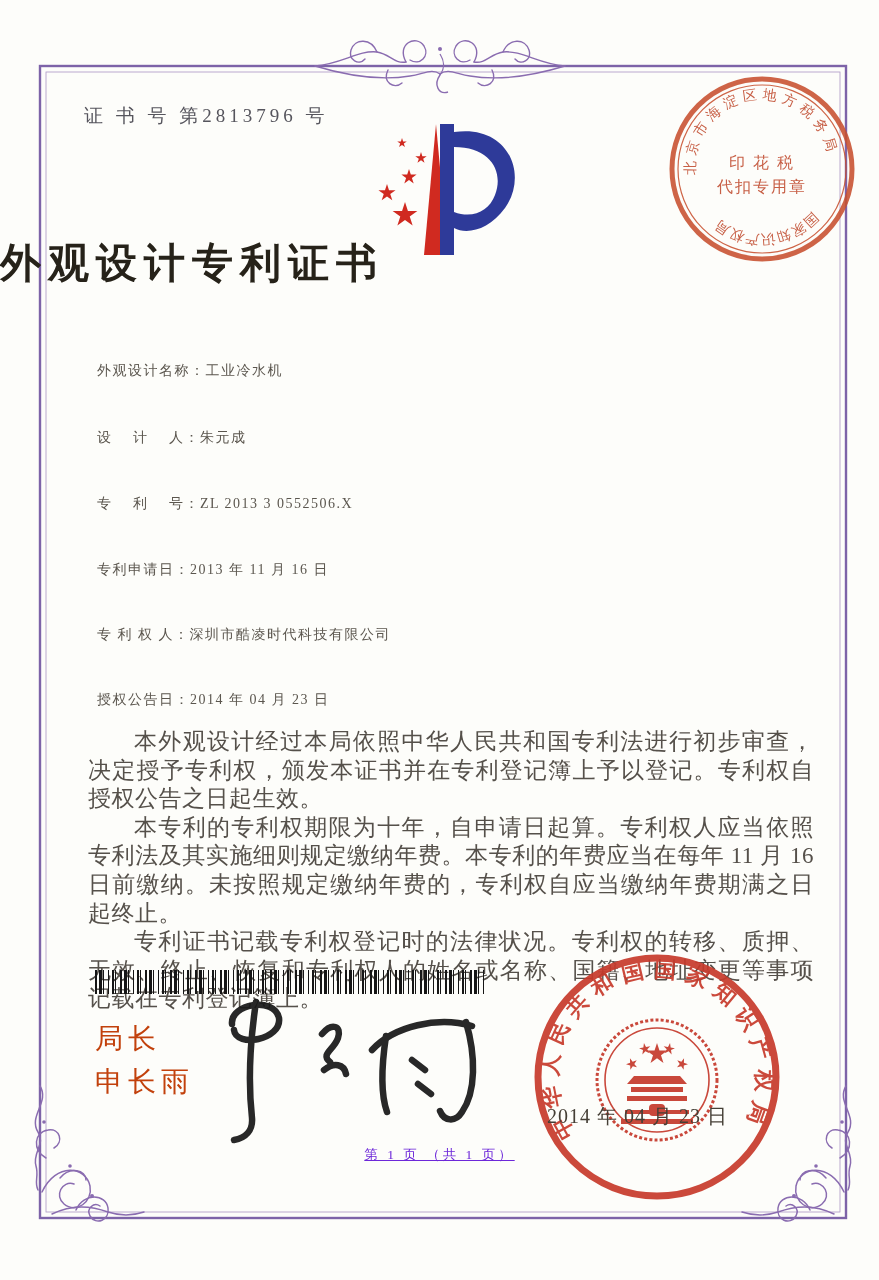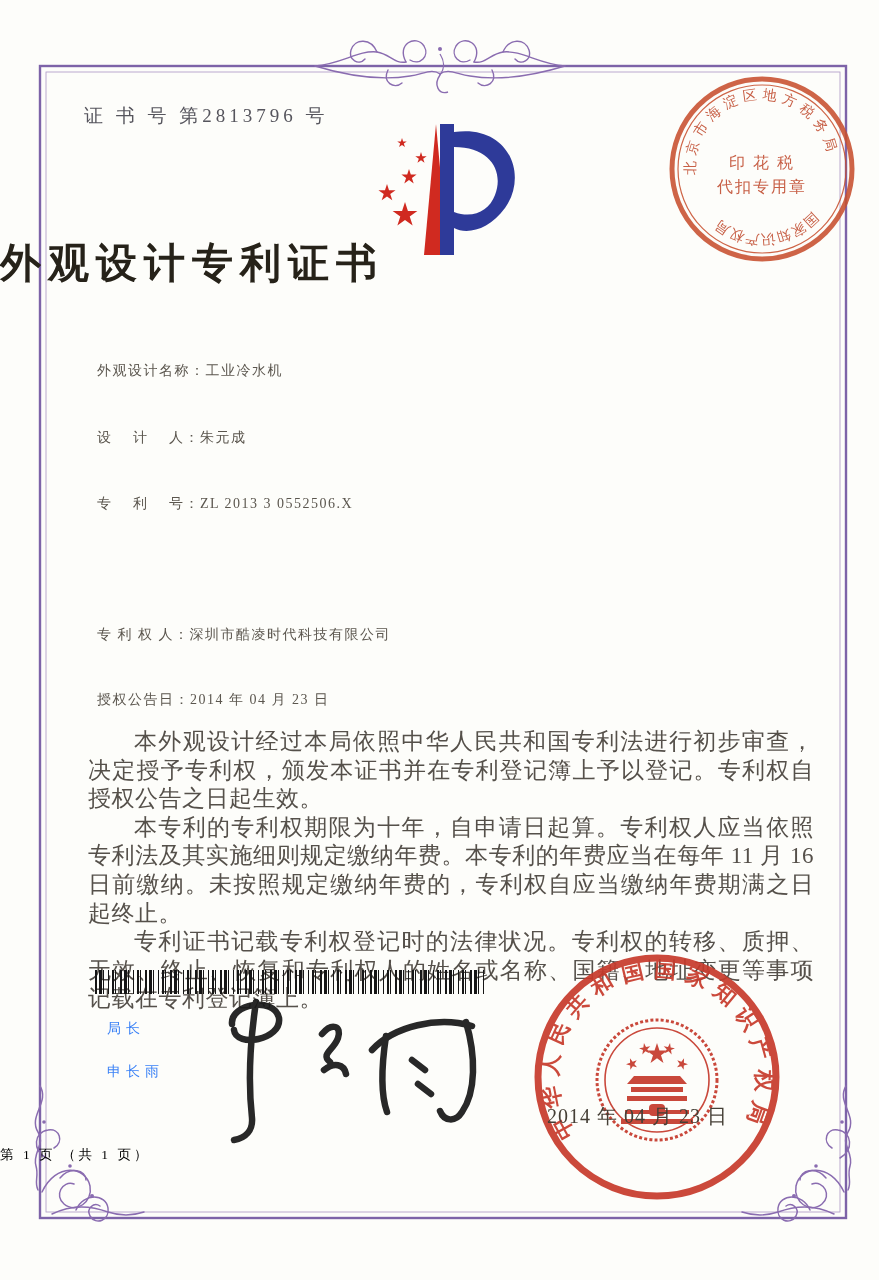--- a/index.html
+++ b/index.html
@@ -24,28 +24,28 @@
              color:#55504a;text-align:justify;letter-spacing:.5px;}
   .body-text p{margin:0;text-indent:2em;}
   
   .barcode{left:95px;top:970px;width:392px;height:24px;
     background:repeating-linear-gradient(90deg,
       #161616 0 2px,transparent 2px 4px,#161616 4px 7px,transparent 7px 8px,
       #161616 8px 9px,transparent 9px 13px,#161616 13px 14px,transparent 14px 17px,
       #161616 17px 19px,transparent 19px 20px,#161616 20px 21px,transparent 21px 25px);
   }
   
-  .signoff{left:107px;font-family:"Liberation Sans","DejaVu Sans",sans-serif;
-           font-size:14px;letter-spacing:5px;color:#3b82f6;}
+  .signoff{left:95px;font-family:"Liberation Sans","DejaVu Sans",sans-serif;
+           font-size:28px;letter-spacing:5px;color:#c2410c;}
   .s-title{top:1020px}.s-name{top:1063px}
   
   .seal-date{left:547px;top:1103px;font-size:20px;letter-spacing:1px;color:#453f36;z-index:6;}
   
-  .footer{left:0;right:0;top:1146px;text-align:left;font-size:13.5px;
-          letter-spacing:3px;color:#000000;}
+  .footer{left:0;right:0;top:1146px;text-align:center;font-size:13.5px;
+          letter-spacing:3px;color:#6d28d9;text-decoration:underline;}
   .layer{left:0;top:0;pointer-events:none;}
 </style>
 </head>
 <body>
 
 <div class="page">
 
   <svg class="abs layer" width="879" height="1280" viewBox="0 0 879 1280">
     <defs>
       <g id="orn-half" stroke="#8a6cb0" stroke-width="1.4" fill="none" stroke-linecap="round">
@@ -114,20 +114,21 @@
     </text>
     <text x="100" y="96" text-anchor="middle" font-size="16" fill="#c04a2e" letter-spacing="2" font-family="Liberation Serif, DejaVu Serif, serif">印 花 税</text>
     <text x="100" y="120" text-anchor="middle" font-size="16" fill="#c04a2e" letter-spacing="2" font-family="Liberation Serif, DejaVu Serif, serif">代扣专用章</text>
   </svg>
 
   <div class="abs title">外观设计专利证书</div>
 
   <div class="abs field f0"><span>外观设计名称：</span><span>工业冷水机</span></div>
   <div class="abs field f1"><span>设　 计　 人：</span><span>朱元成</span></div>
   <div class="abs field f2"><span>专　 利　 号：</span><span>ZL 2013 3 0552506.X</span></div>
+  <div class="abs field f3"><span>专利申请日：</span><span>2013 年 11 月 16 日</span></div>
   <div class="abs field f4"><span>专 利 权 人：</span><span>深圳市酷凌时代科技有限公司</span></div>
   <div class="abs field f5"><span>授权公告日：</span><span>2014 年 04 月 23 日</span></div>
 
   <div class="abs body-text">
     <p>本外观设计经过本局依照中华人民共和国专利法进行初步审查，决定授予专利权，颁发本证书并在专利登记簿上予以登记。专利权自授权公告之日起生效。</p>
     <p>本专利的专利权期限为十年，自申请日起算。专利权人应当依照专利法及其实施细则规定缴纳年费。本专利的年费应当在每年 11 月 16 日前缴纳。未按照规定缴纳年费的，专利权自应当缴纳年费期满之日起终止。</p>
     <p>专利证书记载专利权登记时的法律状况。专利权的转移、质押、无效、终止、恢复和专利权人的姓名或名称、国籍、地址变更等事项记载在专利登记簿上。</p>
   </div>
 
   <div class="abs barcode"></div>

